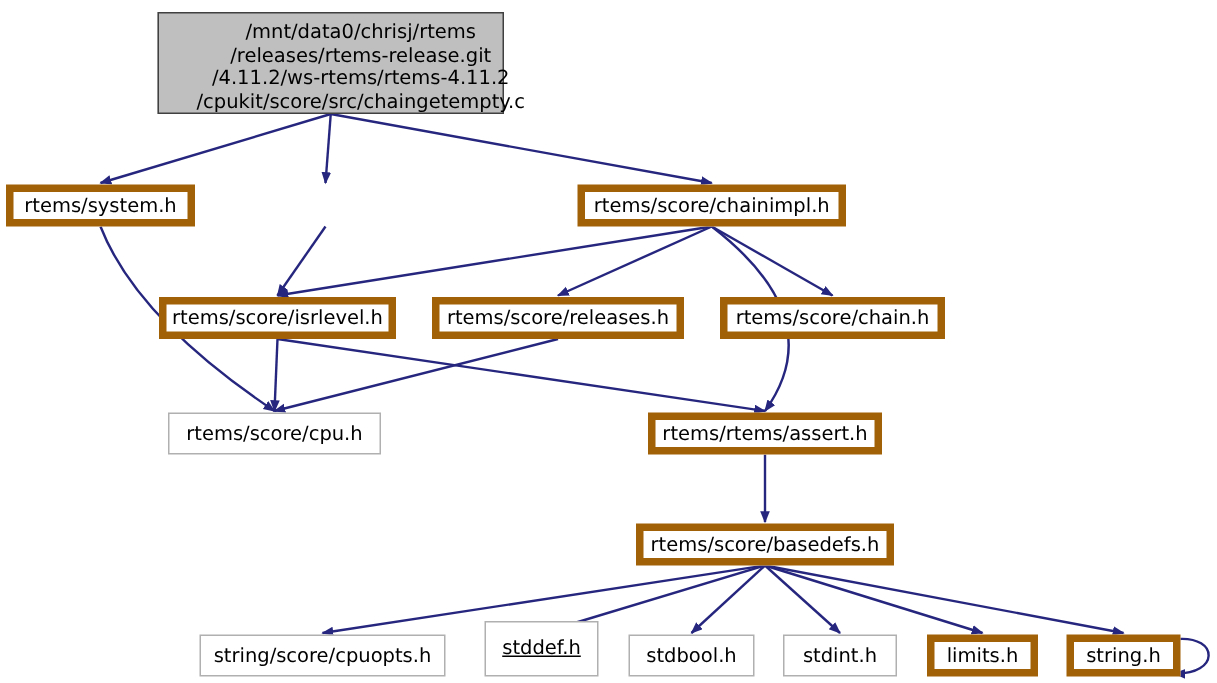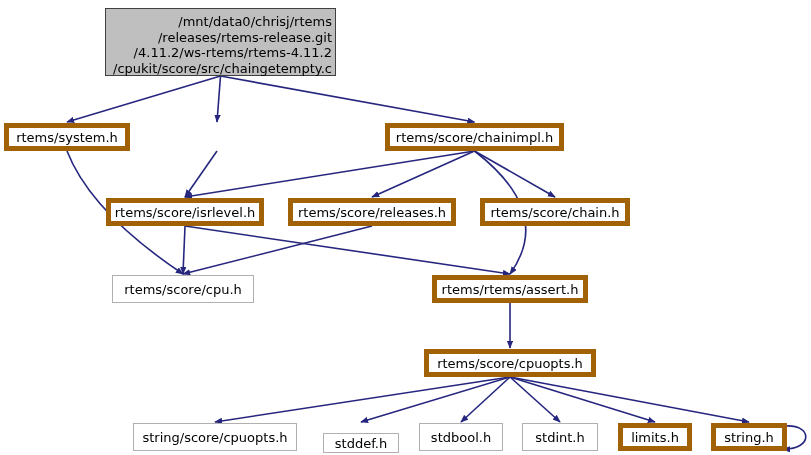--- a/index.html
+++ b/index.html
@@ -40,22 +40,22 @@
   }
   .node.leaf {
     border: 1px solid #b0b0b0;
     text-align: center;
   }
   .node.root {
     background: #bfbfbf;
     border: 1px solid #404040;
     justify-content: flex-start;
     align-items: flex-start;
-    text-align: right;
-    padding: 5px 7px;
+    text-align: center;
+    padding: 5px 25px;
     line-height: 15.5px;
   }
   .node-label {
     display: block;
     white-space: pre;
   }
 </style>
 </head>
 <body>
 
@@ -121,28 +121,28 @@
 
   <div class="node leaf" style="left:112px; top:275px; width:142px; height:28px;">
     <span class="node-label">rtems/score/cpu.h</span>
   </div>
 
   <div class="node" style="left:432px; top:275px; width:156px; height:28px;">
     <span class="node-label">rtems/rtems/assert.h</span>
   </div>
 
   <div class="node" style="left:424px; top:349px; width:172px; height:28px;">
-    <span class="node-label">rtems/score/cpuopts.h</span>
+    <span class="node-label">rtems/score/basedefs.h</span>
   </div>
 
   <div class="node leaf" style="left:133px; top:423px; width:164px; height:28px;">
     <span class="node-label">string/score/cpuopts.h</span>
   </div>
 
-  <div class="node leaf" style="left:323px; top:433px; width:76px; height:20px;">
+  <div class="node leaf" style="left:323px; top:414px; width:76px; height:37px;text-decoration:underline;">
     <span class="node-label">stddef.h</span>
   </div>
 
   <div class="node leaf" style="left:419px; top:423px; width:84px; height:28px;">
     <span class="node-label">stdbool.h</span>
   </div>
 
   <div class="node leaf" style="left:522px; top:423px; width:76px; height:28px;">
     <span class="node-label">stdint.h</span>
   </div>

